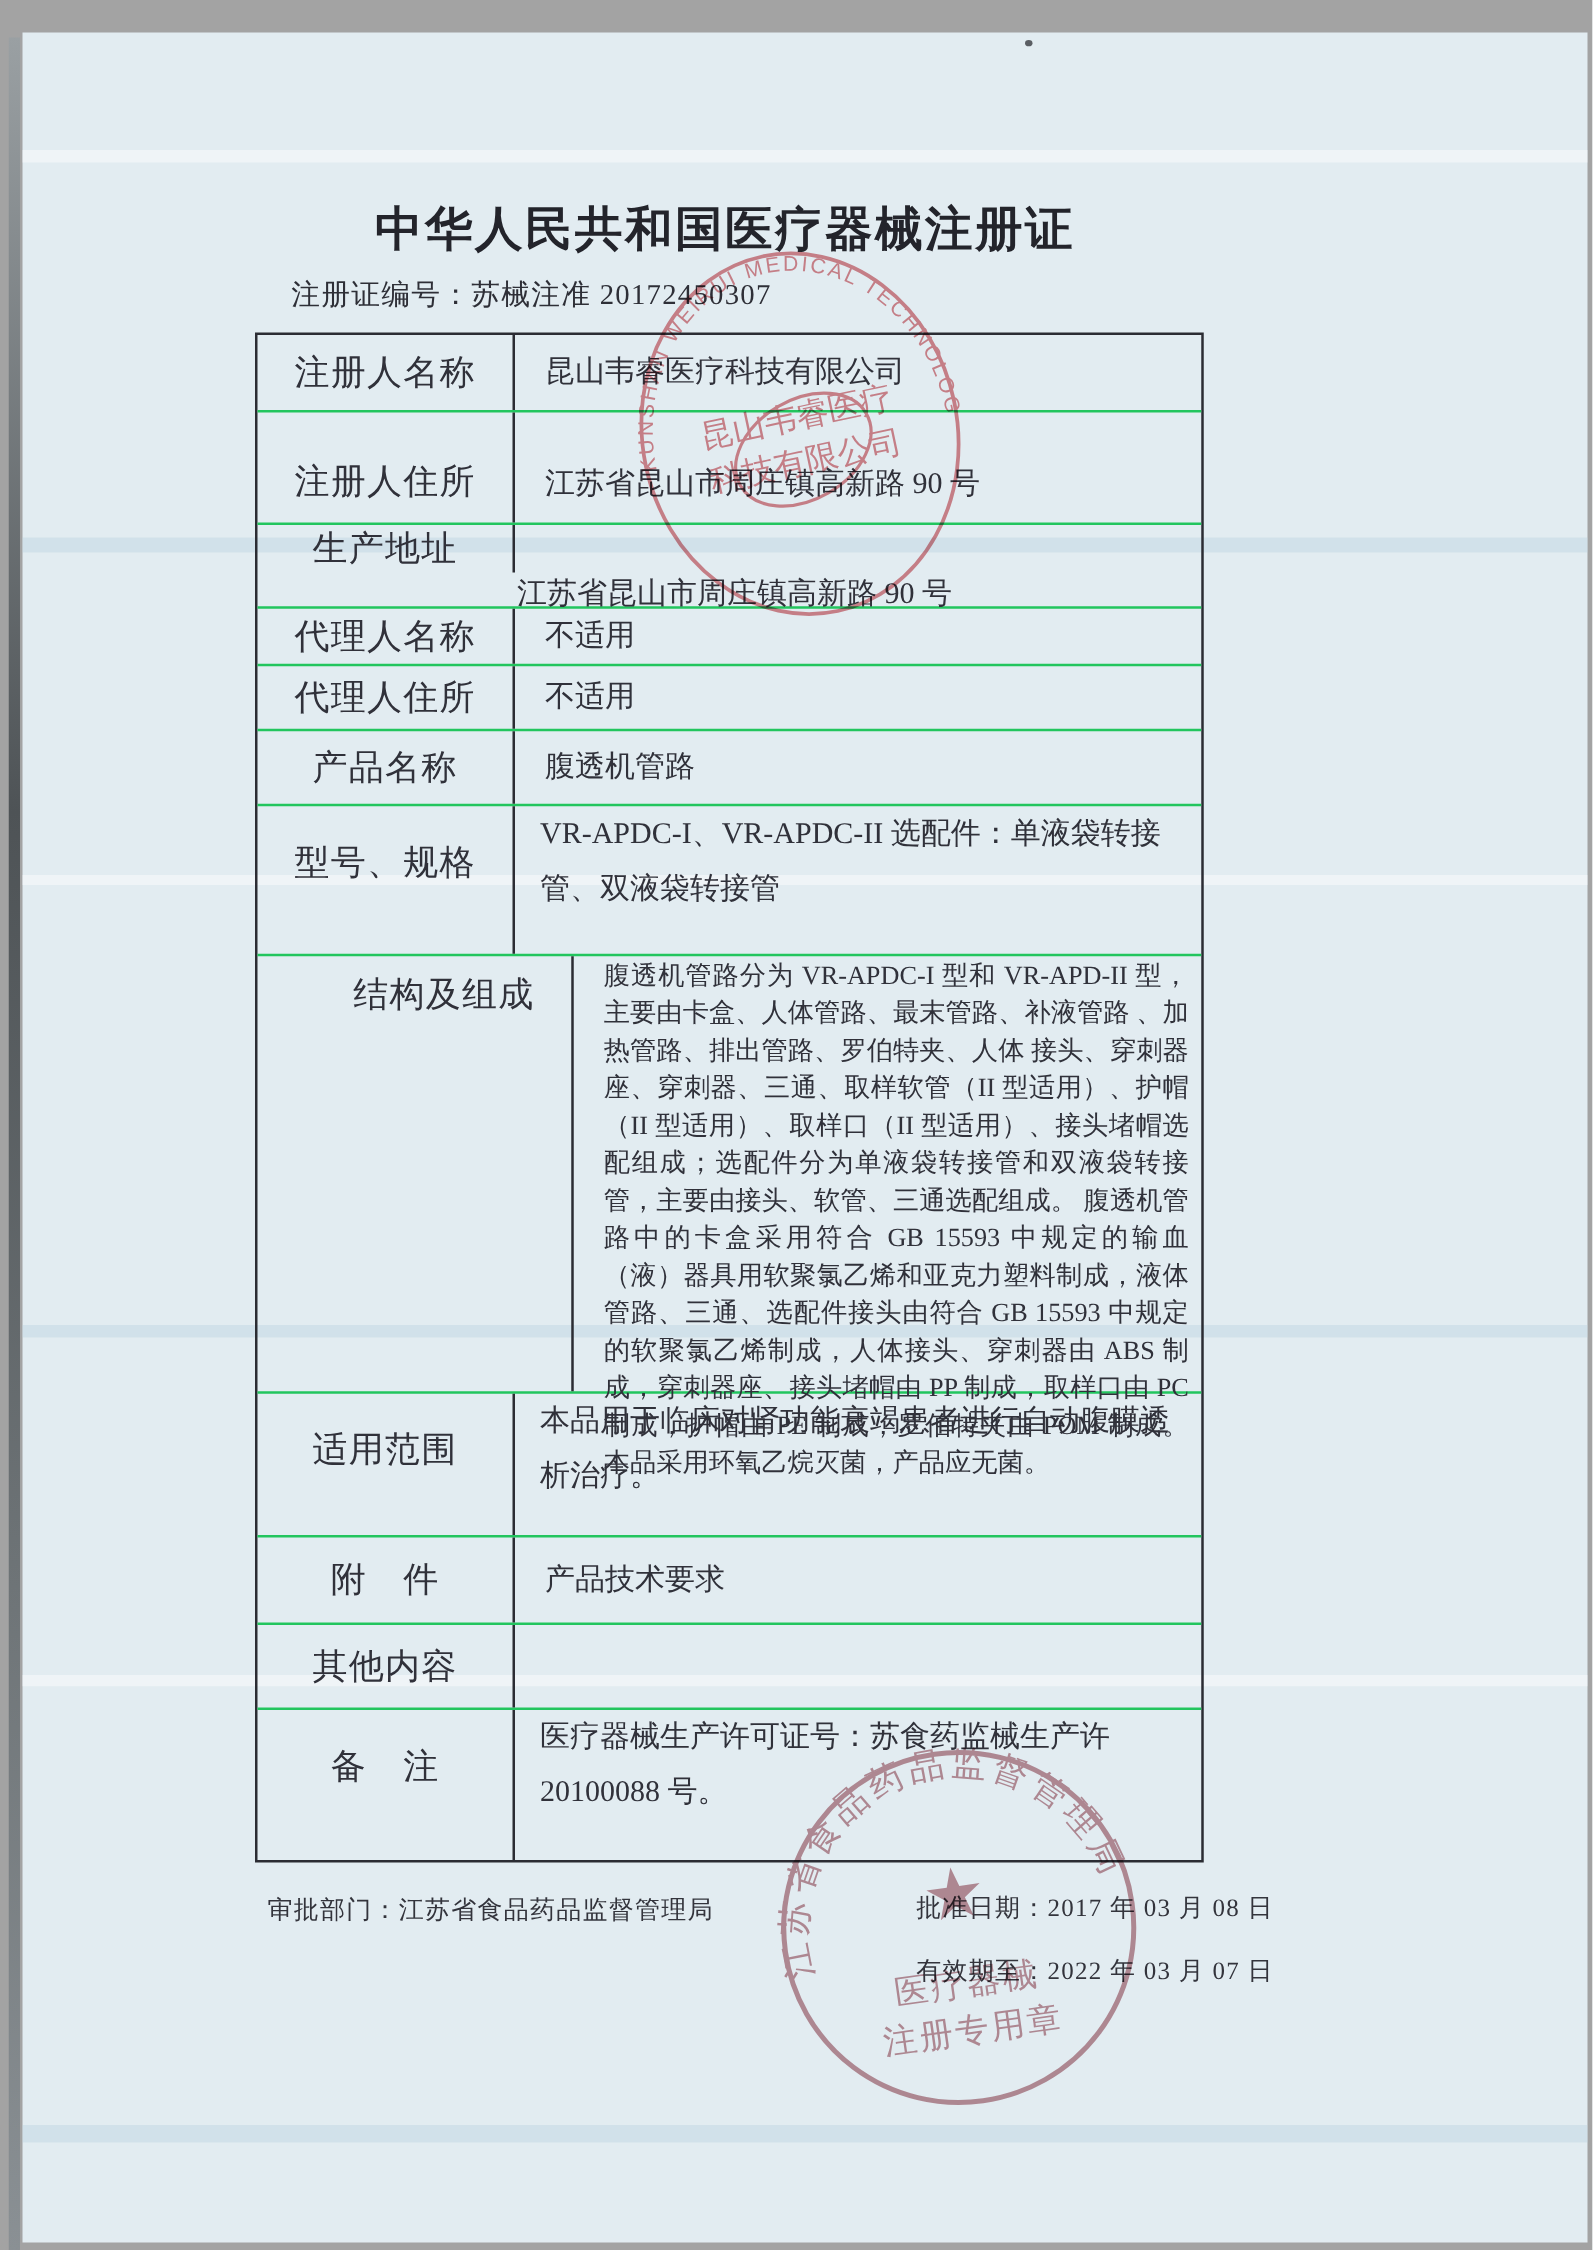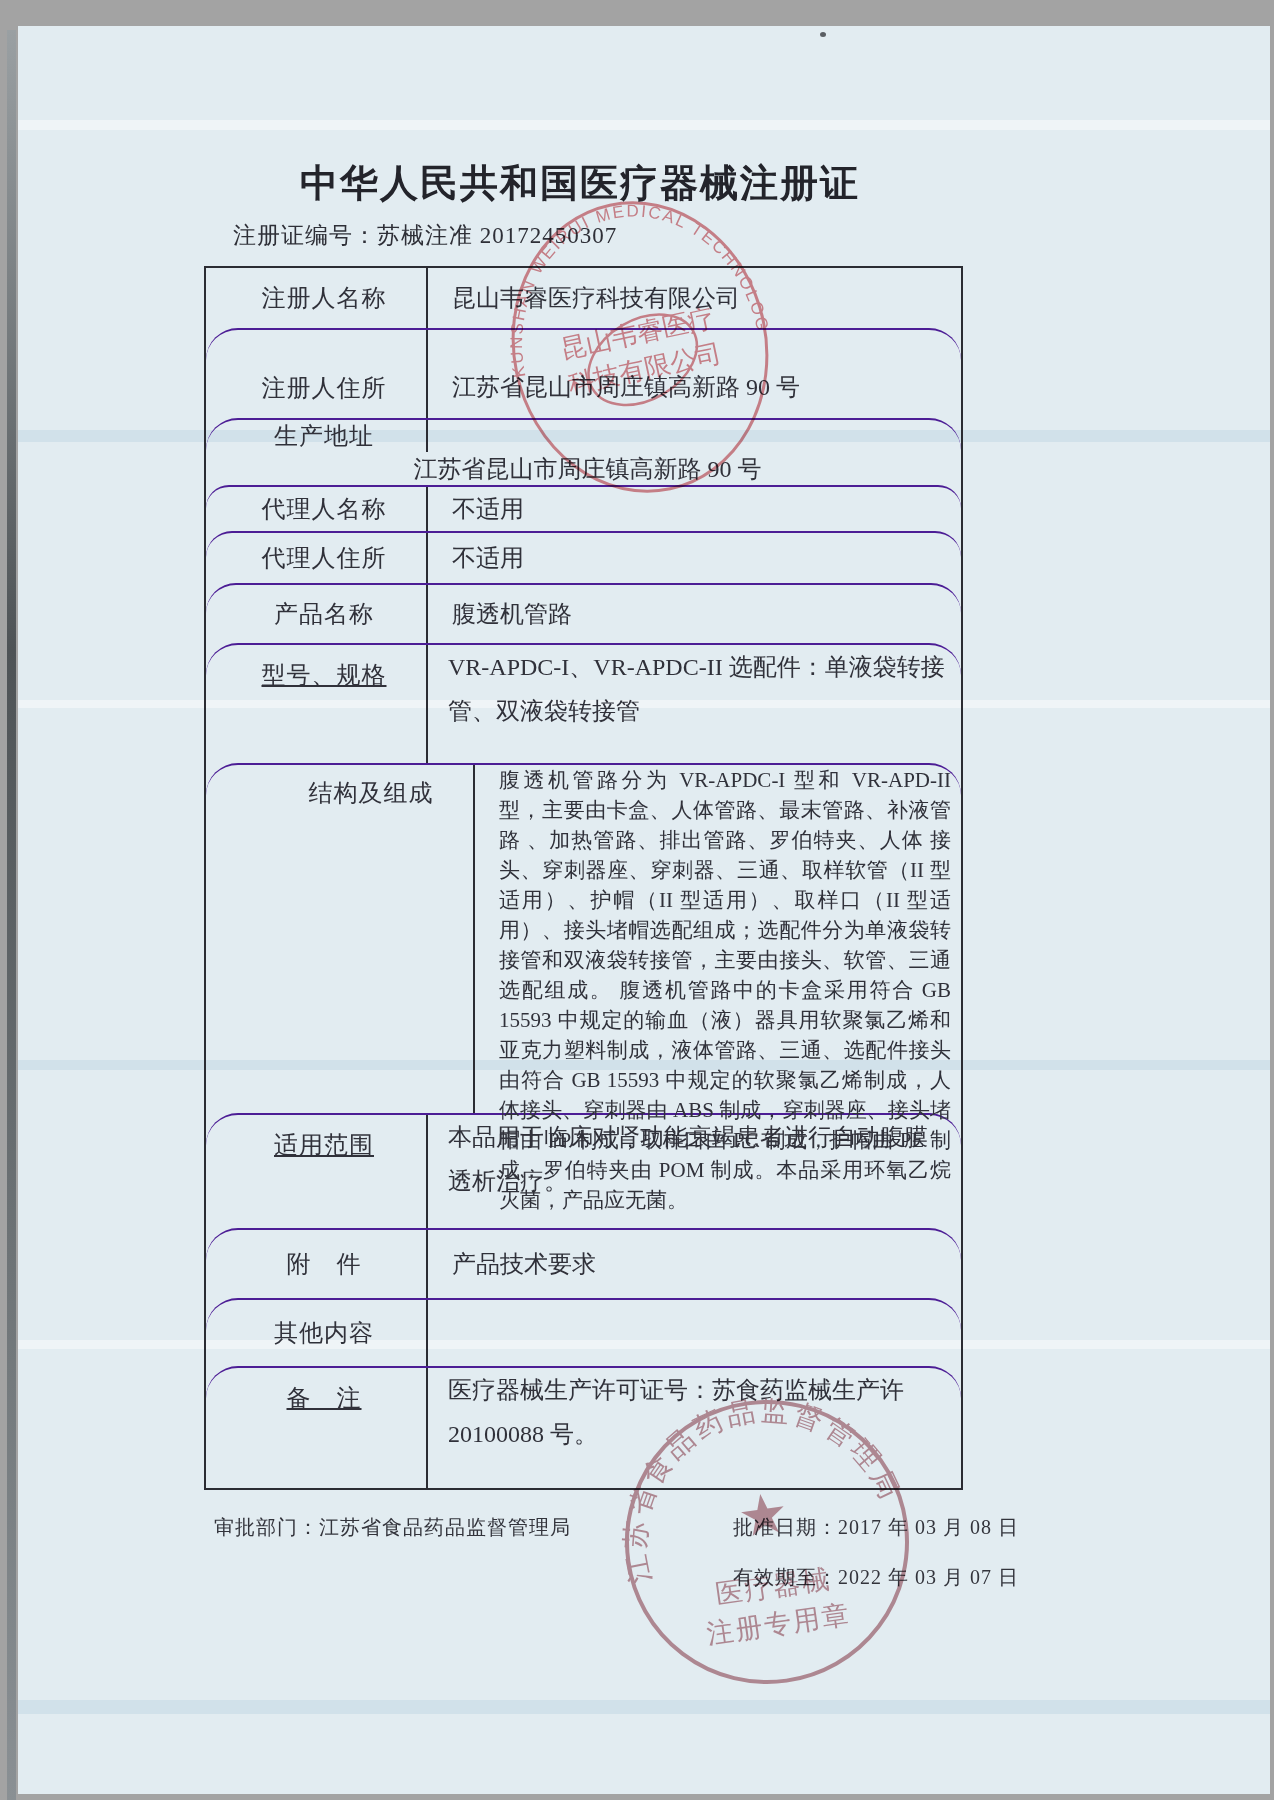--- a/index.html
+++ b/index.html
@@ -12,33 +12,33 @@
   .streak.b{background:rgba(178,206,220,0.35);}
   .speck{position:absolute;left:820px;top:32px;width:6px;height:5px;background:#5a5e63;border-radius:50%;}
 
   .title{position:absolute;left:150px;top:158px;width:860px;margin:0;text-align:center;
          font-family:"Liberation Sans","DejaVu Sans",sans-serif;font-weight:bold;
          font-size:38px;letter-spacing:2px;color:#23242b;}
   .regline{position:absolute;left:233px;top:220px;font-size:23px;color:#2e2f37;letter-spacing:1px;}
 
   .ctable{position:absolute;left:204px;top:266px;width:759px;border:2px solid #2b2c33;box-sizing:border-box;}
   .row{display:flex;box-sizing:border-box;align-items:center;color:#30313a;}
-  .row + .row{border-top:2px solid #4c1d95;border-radius:32px;}
+  .row + .row{border-top:2px solid #22c55e;}
   .lbl{width:204px;flex:none;border-right:2px solid #2b2c33;align-self:stretch;
        display:flex;align-items:center;justify-content:center;
-       font-size:24px;letter-spacing:1px;text-align:center;margin-left:16px;}
+       font-size:28px;letter-spacing:1px;text-align:center;}
   .val{flex:1;padding:0 16px 0 24px;font-size:24px;line-height:34px;}
   .r0{height:60px;}
   .r1{height:90px;align-items:flex-end;}
   .r1 .lbl{align-items:flex-end;padding-bottom:14px;}
   .r1 .val{padding-bottom:14px;}
   .r2{height:67px;flex-direction:column;} .r3{height:46px;} .r4{height:52px;} .r5{height:60px;}
   .r6{height:120px;} .r8{height:115px;} .r9{height:70px;} .r10{height:68px;} .r11{height:122px;}
   .vtall{align-items:flex-start;}
-  .vtall .lbl{align-items:flex-start;padding-top:14px;text-decoration:underline;}
+  .vtall .lbl{align-items:flex-start;padding-top:26px;}
   .vtall .val{line-height:44px;padding-left:20px;}
   .r7{height:350px;align-items:flex-start;}
   .r7 .lbl{align-items:flex-start;padding-top:12px;padding-left:47px;}
   .r7 .val{font-size:21px;line-height:30px;padding-top:0;padding-right:10px;text-align:justify;}
 
   .approval{position:absolute;left:214px;top:1514px;font-size:20px;color:#33343c;letter-spacing:1px;}
   .dates{position:absolute;left:733px;top:1502px;font-size:20px;color:#33343c;line-height:50px;letter-spacing:1px;}
   .dates div{white-space:nowrap;}
 
   .stamp{position:absolute;mix-blend-mode:multiply;pointer-events:none;}

